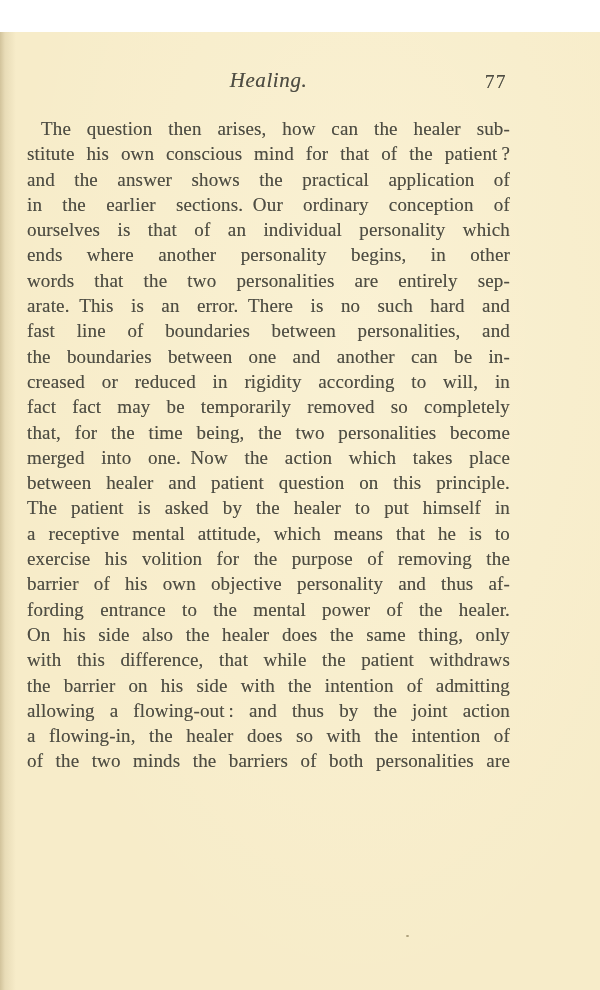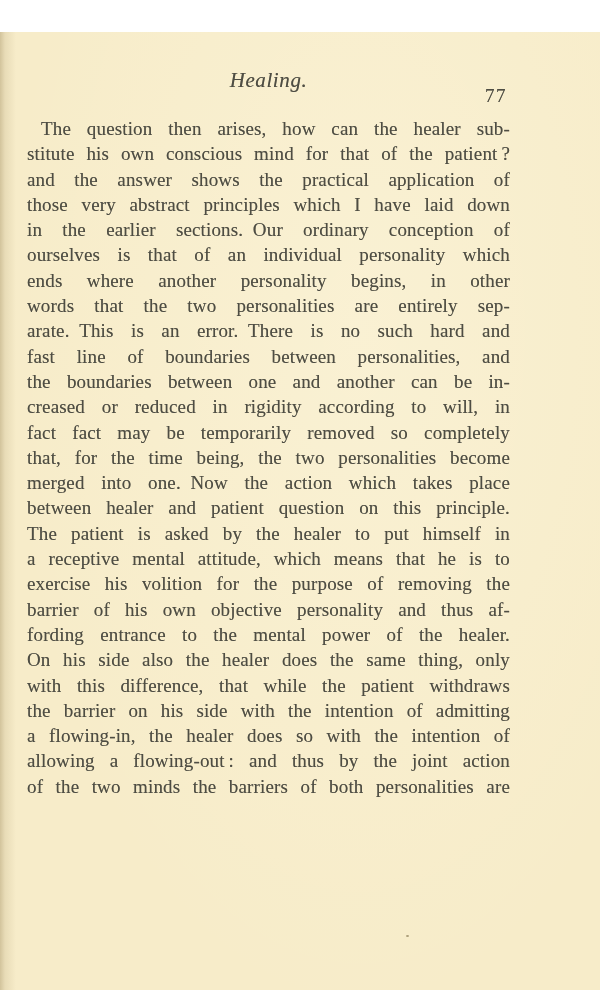--- a/index.html
+++ b/index.html
@@ -48,21 +48,21 @@
     left: 0; right: 0;
     text-align: center;
     font-style: italic;
     font-size: 21px;
     letter-spacing: 0.6px;
     text-shadow: 0 0 0.4px rgba(78,77,67,0.55);
   }
   .page-number {
     position: absolute;
     right: 3px;
-    top: 17px;
+    top: 3px;
     font-size: 19px;
     letter-spacing: 1.5px;
     text-shadow: 0 0 0.4px rgba(78,77,67,0.55);
   }
 
   .body-text {
     position: absolute;
     top: 84px;
     left: 27px;
     width: 483px;
@@ -94,41 +94,40 @@
 
   <div class="header">
     <span class="running-title">Healing.</span>
     <span class="page-number">77</span>
   </div>
 
   <div class="body-text" id="body-text">
       <div class="line first">The question then arises, how can the healer sub-</div>
       <div class="line">stitute his own conscious mind for that of the patient ?</div>
       <div class="line">and the answer shows the practical application of</div>
-      <div class="line">those very abstract principles which I have laid down</div>
       <div class="line">in the earlier sections. Our ordinary conception of</div>
       <div class="line">ourselves is that of an individual personality which</div>
       <div class="line">ends where another personality begins, in other</div>
       <div class="line">words that the two personalities are entirely sep-</div>
       <div class="line">arate. This is an error. There is no such hard and</div>
       <div class="line">fast line of boundaries between personalities, and</div>
       <div class="line">the boundaries between one and another can be in-</div>
       <div class="line">creased or reduced in rigidity according to will, in</div>
       <div class="line">fact fact may be temporarily removed so completely</div>
       <div class="line">that, for the time being, the two personalities become</div>
       <div class="line">merged into one. Now the action which takes place</div>
       <div class="line">between healer and patient question on this principle.</div>
       <div class="line">The patient is asked by the healer to put himself in</div>
       <div class="line">a receptive mental attitude, which means that he is to</div>
       <div class="line">exercise his volition for the purpose of removing the</div>
       <div class="line">barrier of his own objective personality and thus af-</div>
       <div class="line">fording entrance to the mental power of the healer.</div>
       <div class="line">On his side also the healer does the same thing, only</div>
       <div class="line">with this difference, that while the patient withdraws</div>
       <div class="line">the barrier on his side with the intention of admitting</div>
+      <div class="line">allowing a flowing-out : and thus by the joint action</div>
       <div class="line">a flowing-in, the healer does so with the intention of</div>
-      <div class="line">allowing a flowing-out : and thus by the joint action</div>
       <div class="line">of the two minds the barriers of both personalities are</div>
     </div>
 
   <div class="speck"></div>
   <div class="bottom-shade"></div>
 </div>
 
 </body></html>

